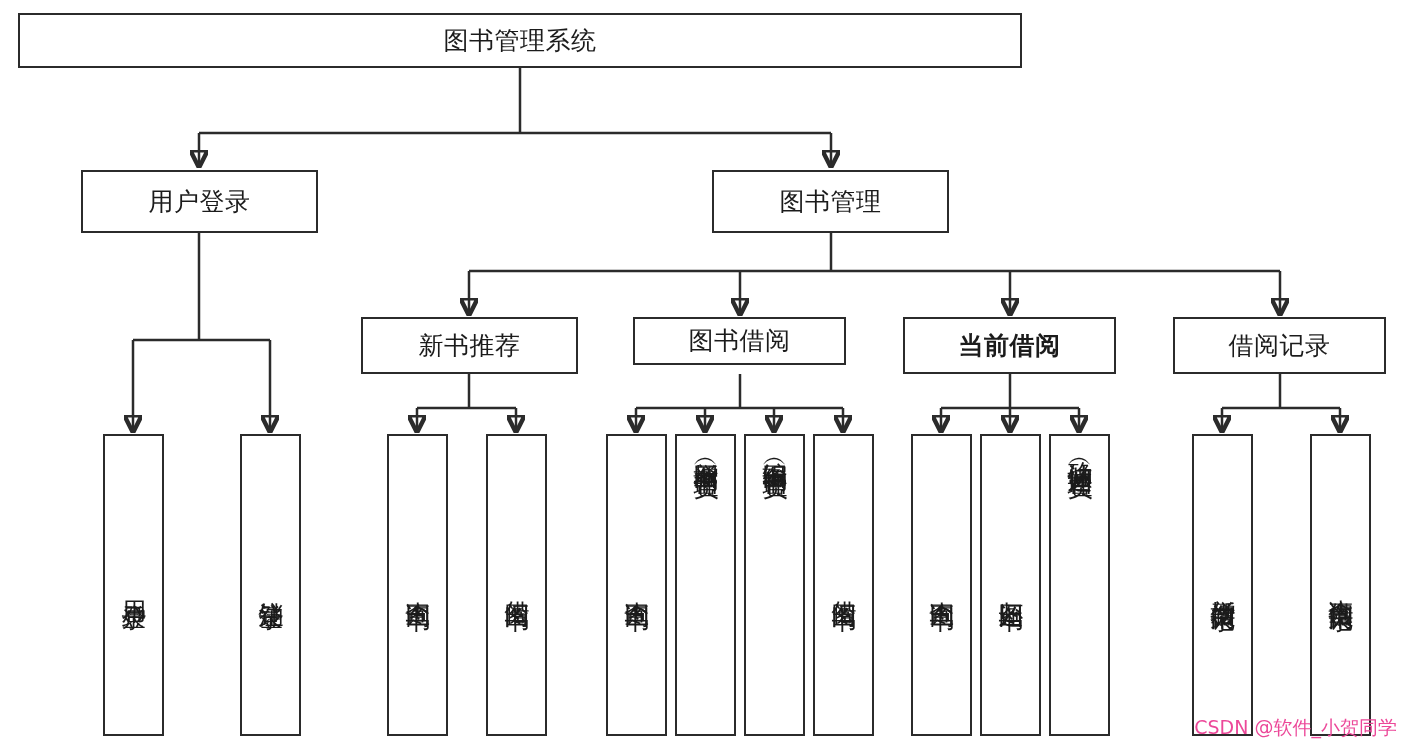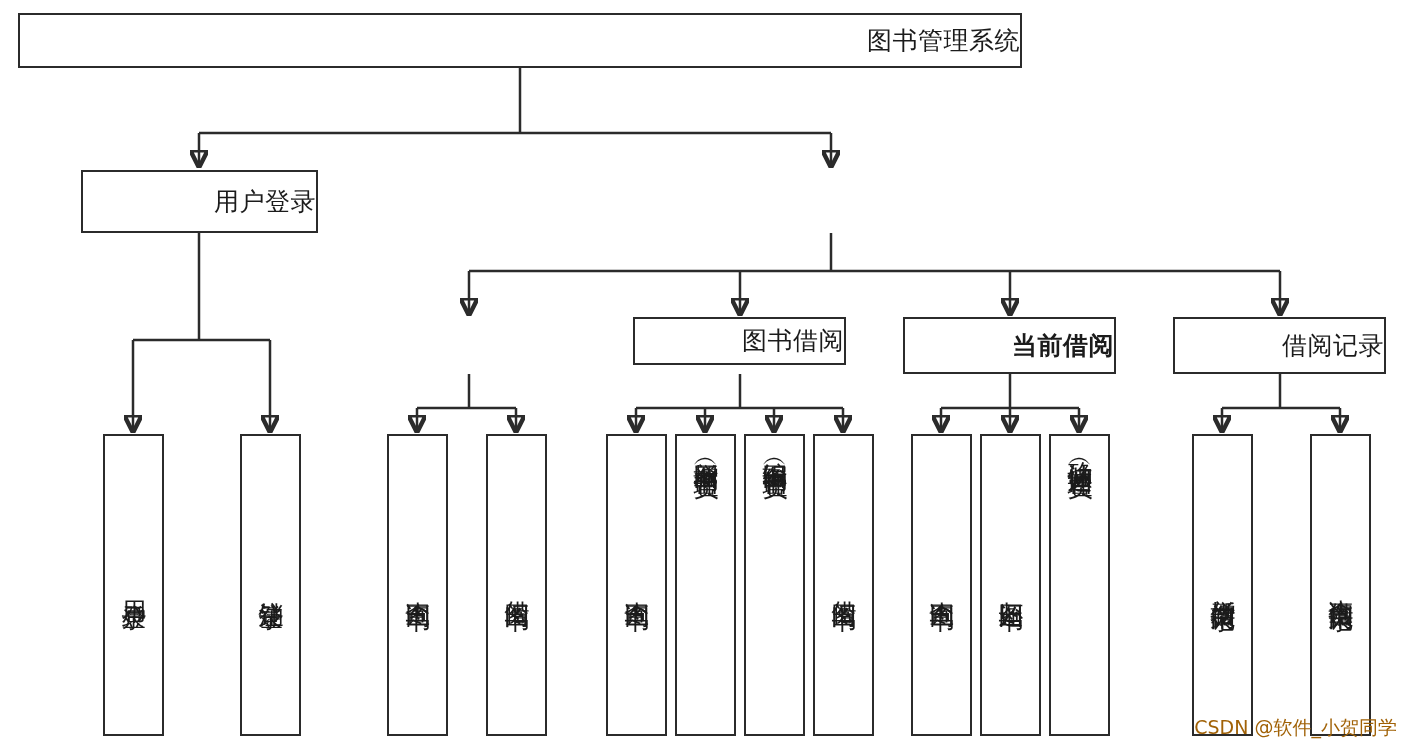--- a/index.html
+++ b/index.html
@@ -17,21 +17,21 @@
     background: #ffffff;
     overflow: hidden;
   }
   .node {
     position: absolute;
     box-sizing: border-box;
     border: 2.5px solid #2b2b2b;
     background: #ffffff;
     display: flex;
     align-items: center;
-    justify-content: flex-end;
+    justify-content: center;
   }
   .node-label {
     color: #1b1b1b;
     font-size: 24px;
     line-height: 1.1;
     letter-spacing: 0.5px;
     white-space: nowrap;
   }
   
   .node.h .node-label {
@@ -69,21 +69,21 @@
   }
   #edges line, #edges path {
     stroke: #2b2b2b;
     stroke-width: 2.5;
     fill: none;
   }
   .watermark {
     position: absolute;
     right: 8px;
     bottom: 6px;
-    color: #a16207;
+    color: #ec4899;
     font-size: 19px;
     white-space: nowrap;
   }
 </style>
 </head>
 <body>
 
 <div id="canvas">
 
   <svg id="edges" viewBox="0 0 1405 747" width="1405" height="747">
@@ -134,21 +134,27 @@
     <line x1="1340" y1="408" x2="1340" y2="431" marker-end="url(#arrow)"></line>
   </svg>
 
   <div class="node h root" style="left:18px; top:13px; width:1004px; height:55px;">
     <span class="node-label">图书管理系统</span>
   </div>
 
   <div class="node h" style="left:81px; top:170px; width:237px; height:63px;">
     <span class="node-label">用户登录</span>
   </div>
-
+  <div class="node h" style="left:712px; top:170px; width:237px; height:63px;">
+    <span class="node-label">图书管理</span>
+  </div>
+
+  <div class="node h" style="left:361px; top:317px; width:217px; height:57px;">
+    <span class="node-label">新书推荐</span>
+  </div>
   <div class="node h" style="left:633px; top:317px; width:213px; height:48px;">
     <span class="node-label">图书借阅</span>
   </div>
   <div class="node h" style="left:903px; top:317px; width:213px; height:57px;font-weight:bold;">
     <span class="node-label">当前借阅</span>
   </div>
   <div class="node h" style="left:1173px; top:317px; width:213px; height:57px;">
     <span class="node-label">借阅记录</span>
   </div>
 

